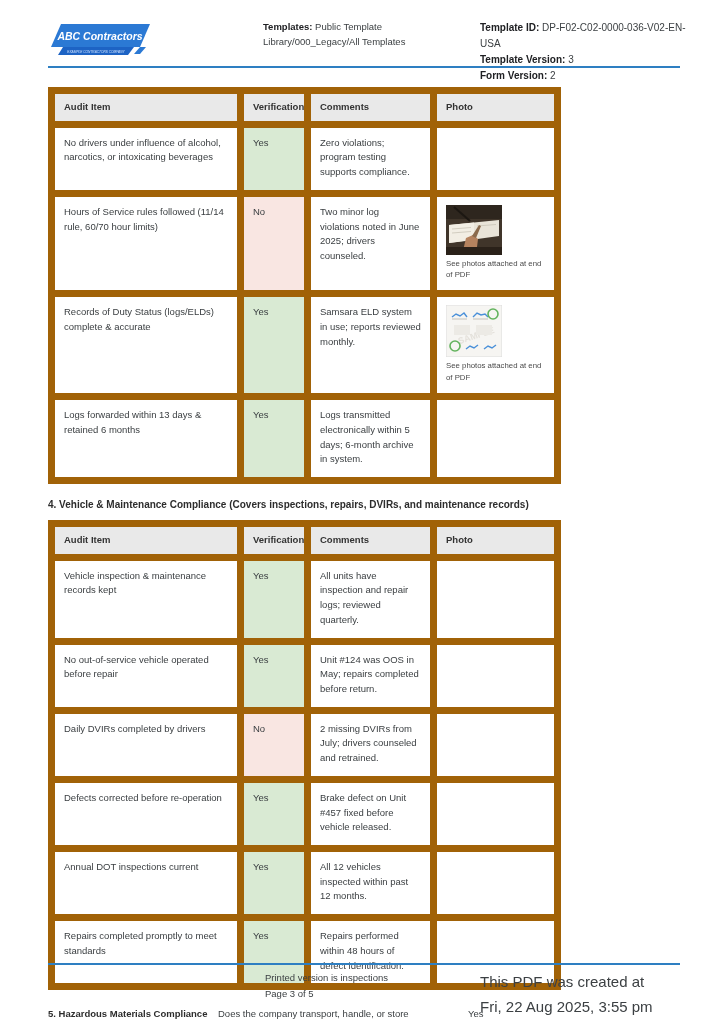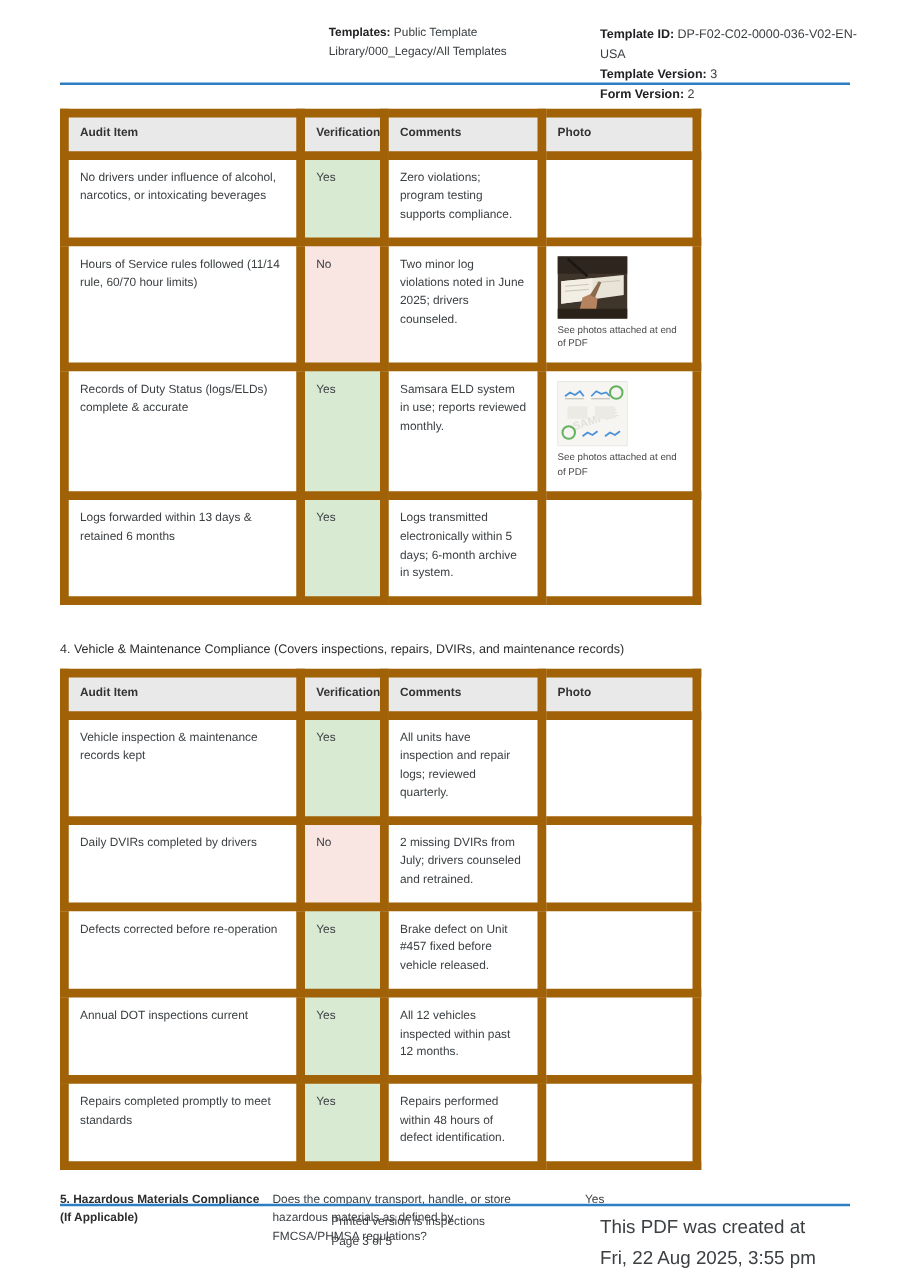--- a/index.html
+++ b/index.html
@@ -18,41 +18,50 @@
 
   
   .content { position: absolute; left: 48px; top: 87px; width: 506px; }
   table { width: 100%; border-collapse: collapse; table-layout: fixed; font-size: 9.5px; }
   col.c-item { width: 189px; } col.c-verif { width: 67px; }
   col.c-comments { width: 126px; } col.c-photo { width: 124px; }
   th, td { border: 7px solid #a16207; padding: 8px 9px 10px; vertical-align: top; text-align: left; line-height: 1.55; }
   thead th { background: #e9e9e9; font-weight: bold; color: #333; padding: 6px 9px; }
   td.v-yes { background: #d9ead3; }
   td.v-no  { background: #f9e6e2; }
-  .section-heading { font-size: 10px; font-weight: normal; color: #2d2d2d; margin: 30px 0 10px; }
+  .section-heading { font-size: 10px; font-weight: bold; color: #2d2d2d; margin: 15px 0 10px; }
 
   .photo-caption { font-size: 7.8px; color: #4a4a4a; margin-top: 3px; line-height: 1.45; }
   .thumb { display: block; }
 
   
   .section5 { display: flex; margin-top: 17px; font-size: 9.5px; line-height: 1.55; }
   .s5-heading { width: 170px; font-weight: bold; color: #2d2d2d; }
   .s5-question { width: 210px; }
   .s5-answer { margin-left: 40px; }
 
   
   .footer-rule { position: absolute; left: 48px; top: 963px; width: 632px; height: 2px; background: #2e7fc2; }
   .footer-left  { position: absolute; left: 265px; top: 970px; font-size: 9.5px; line-height: 1.65; }
   .footer-right { position: absolute; left: 480px; top: 970px; font-size: 15px; line-height: 1.65; }
 </style>
 </head>
 <body>
 
 <div class="page">
 
+  <div class="logo">
+    <svg width="102" height="38" viewBox="0 0 102 38">
+      <polygon points="11,1 100,1 90,24 1,24" fill="#2b79d4"></polygon>
+      <polygon points="90,24 96,24 90,31 84,31" fill="#2b79d4"></polygon>
+      <polygon points="13,24 84,24 78,32 8,32" fill="#1d63c4"></polygon>
+      <text x="50" y="16.5" text-anchor="middle" font-size="10.5" font-weight="bold" font-style="italic" fill="#ffffff">ABC Contractors</text>
+      <text x="46" y="29.5" text-anchor="middle" font-size="3.2" font-style="italic" fill="#cfe2ff">EXAMPLE CONTRACTORS COMPANY</text>
+    </svg>
+  </div>
 
   <div class="filepath-block">
     <span class="meta-line"><b>Templates:</b>
     <span>Public Template Library/000_Legacy/All Templates</span></span>
   </div>
 
   <div class="template-block">
     <div class="meta-line"><b>Template ID:</b>
       <span>DP-F02-C02-0000-036-V02-EN-USA</span></div>
     <div class="meta-line"><b>Template Version:</b>
@@ -157,20 +166,26 @@
         </tr>
       </thead>
       <tbody>
         <tr>
           <td>Vehicle inspection &amp; maintenance records kept</td>
           <td class="v-yes">Yes</td>
           <td>All units have inspection and repair logs; reviewed quarterly.</td>
           <td></td>
         </tr>
         <tr>
+          <td>No out-of-service vehicle operated before repair</td>
+          <td class="v-yes">Yes</td>
+          <td>Unit #124 was OOS in May; repairs completed before return.</td>
+          <td></td>
+        </tr>
+        <tr>
           <td>Daily DVIRs completed by drivers</td>
           <td class="v-no">No</td>
           <td>2 missing DVIRs from July; drivers counseled and retrained.</td>
           <td></td>
         </tr>
         <tr>
           <td>Defects corrected before re-operation</td>
           <td class="v-yes">Yes</td>
           <td>Brake defect on Unit #457 fixed before vehicle released.</td>
           <td></td>

